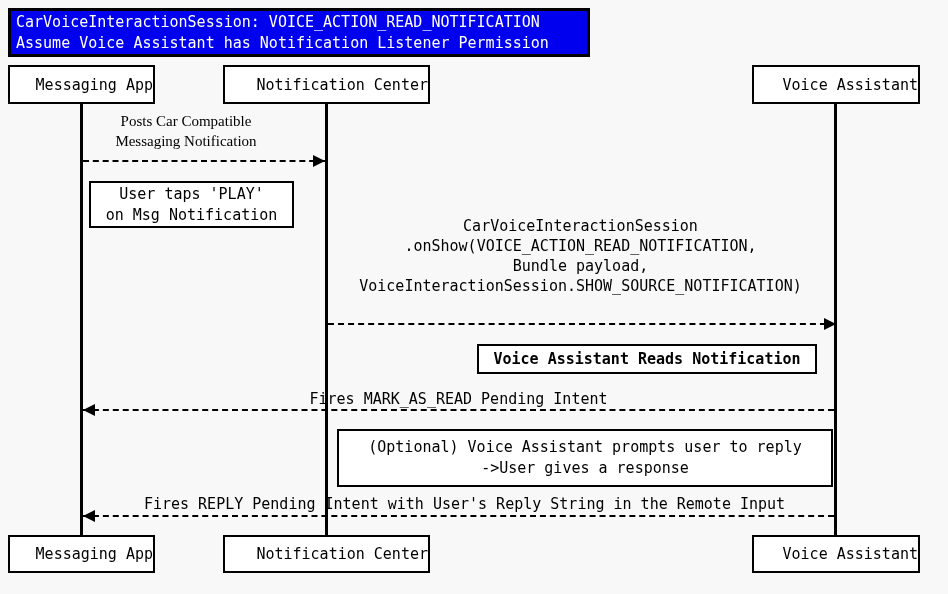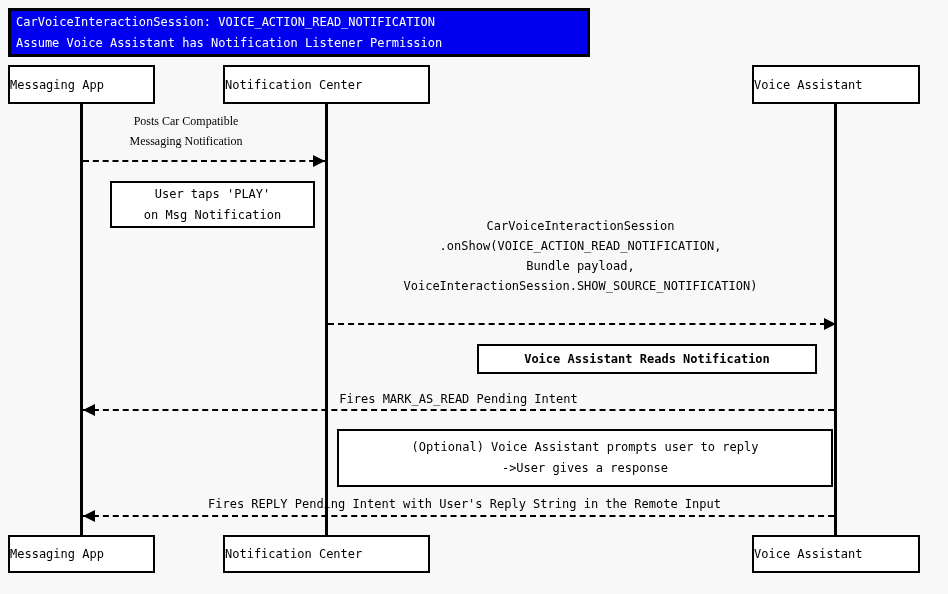--- a/index.html
+++ b/index.html
@@ -7,21 +7,21 @@
     padding: 0;
     background: #f8f8f8;
     font-family: "DejaVu Sans Mono", "Liberation Mono", monospace;
   }
   .stage {
     position: relative;
     width: 948px;
     height: 594px;
     background: #f8f8f8;
     overflow: hidden;
-    font-size: 12px;
+    font-size: 15px;
     color: #000;
   }
   .title-box {
     position: absolute;
     left: 8px; top: 8px;
     width: 582px; height: 49px;
     background: #0000ee;
     border: 3px solid #000;
     box-sizing: border-box;
     color: #fff;
@@ -30,21 +30,21 @@
     padding-top: 1px;
     white-space: nowrap;
   }
   .participant {
     position: absolute;
     background: #fff;
     border: 2px solid #000;
     box-sizing: border-box;
     display: flex;
     align-items: center;
-    justify-content: flex-start;
+    justify-content: flex-end;
     white-space: nowrap;
   }
   .lifeline {
     position: absolute;
     top: 104px;
     width: 3px;
     height: 431px;
     background: #000;
   }
   .arrow {
@@ -108,21 +108,21 @@
   </div>
 
   <div class="lifeline" style="left:80px;"></div>
   <div class="lifeline" style="left:325px;"></div>
   <div class="lifeline" style="left:834px;"></div>
 
   <div class="msg-label" style="left:83px; top:111px; width:206px;font-family:Liberation Serif, serif;">Posts Car Compatible
 Messaging Notification</div>
   <div class="arrow right" style="left:83px; top:160px; width:242px;"></div>
 
-  <div class="note" style="left:110px; top:181px; width:205px; height:47px;">User taps 'PLAY'
+  <div class="note" style="left:89px; top:181px; width:205px; height:47px;">User taps 'PLAY'
 on Msg Notification</div>
 
   <div class="msg-label" style="left:325px; top:216px; width:511px;">CarVoiceInteractionSession
 .onShow(VOICE_ACTION_READ_NOTIFICATION,
 Bundle payload,
 VoiceInteractionSession.SHOW_SOURCE_NOTIFICATION)</div>
   <div class="arrow right" style="left:328px; top:323px; width:508px;"></div>
 
   <div class="note" style="left:477px; top:344px; width:340px; height:30px;font-weight:bold;">Voice Assistant Reads Notification</div>
 

